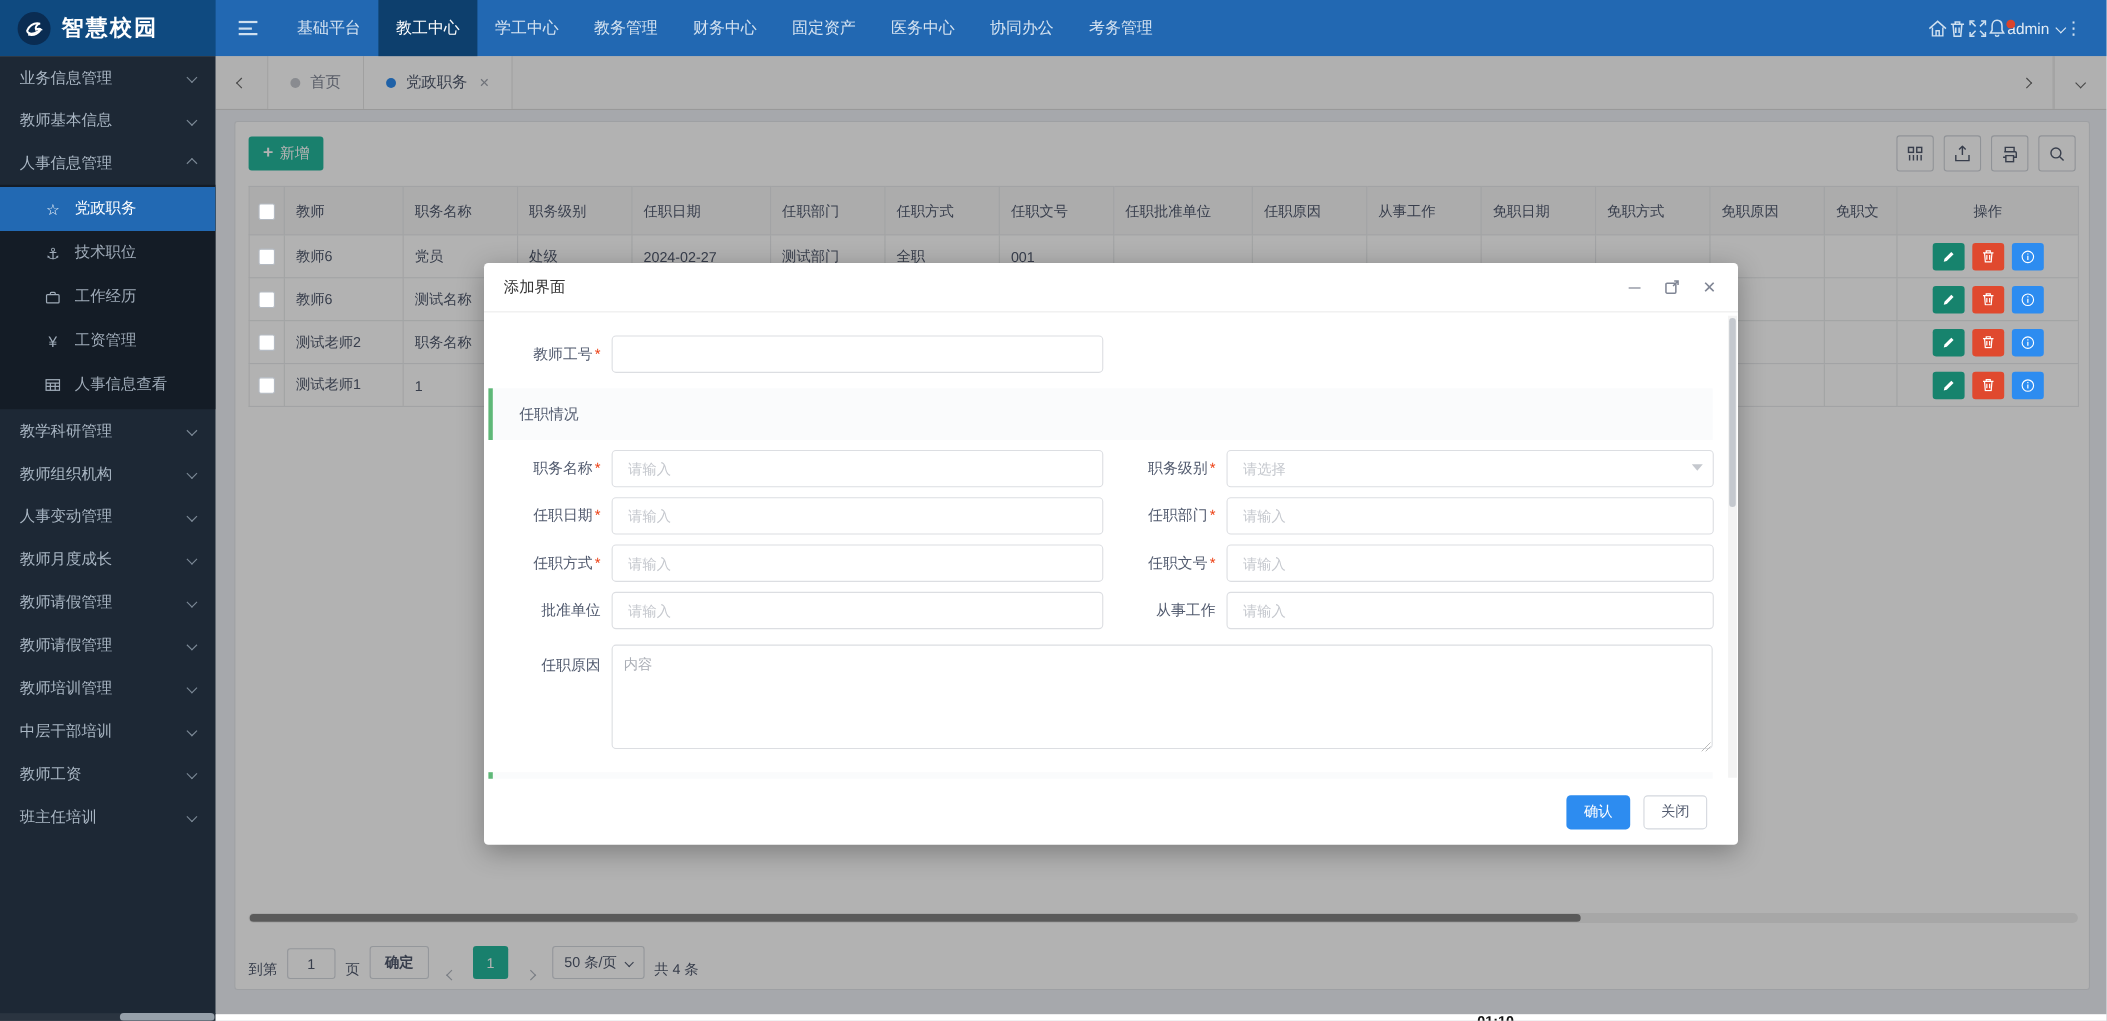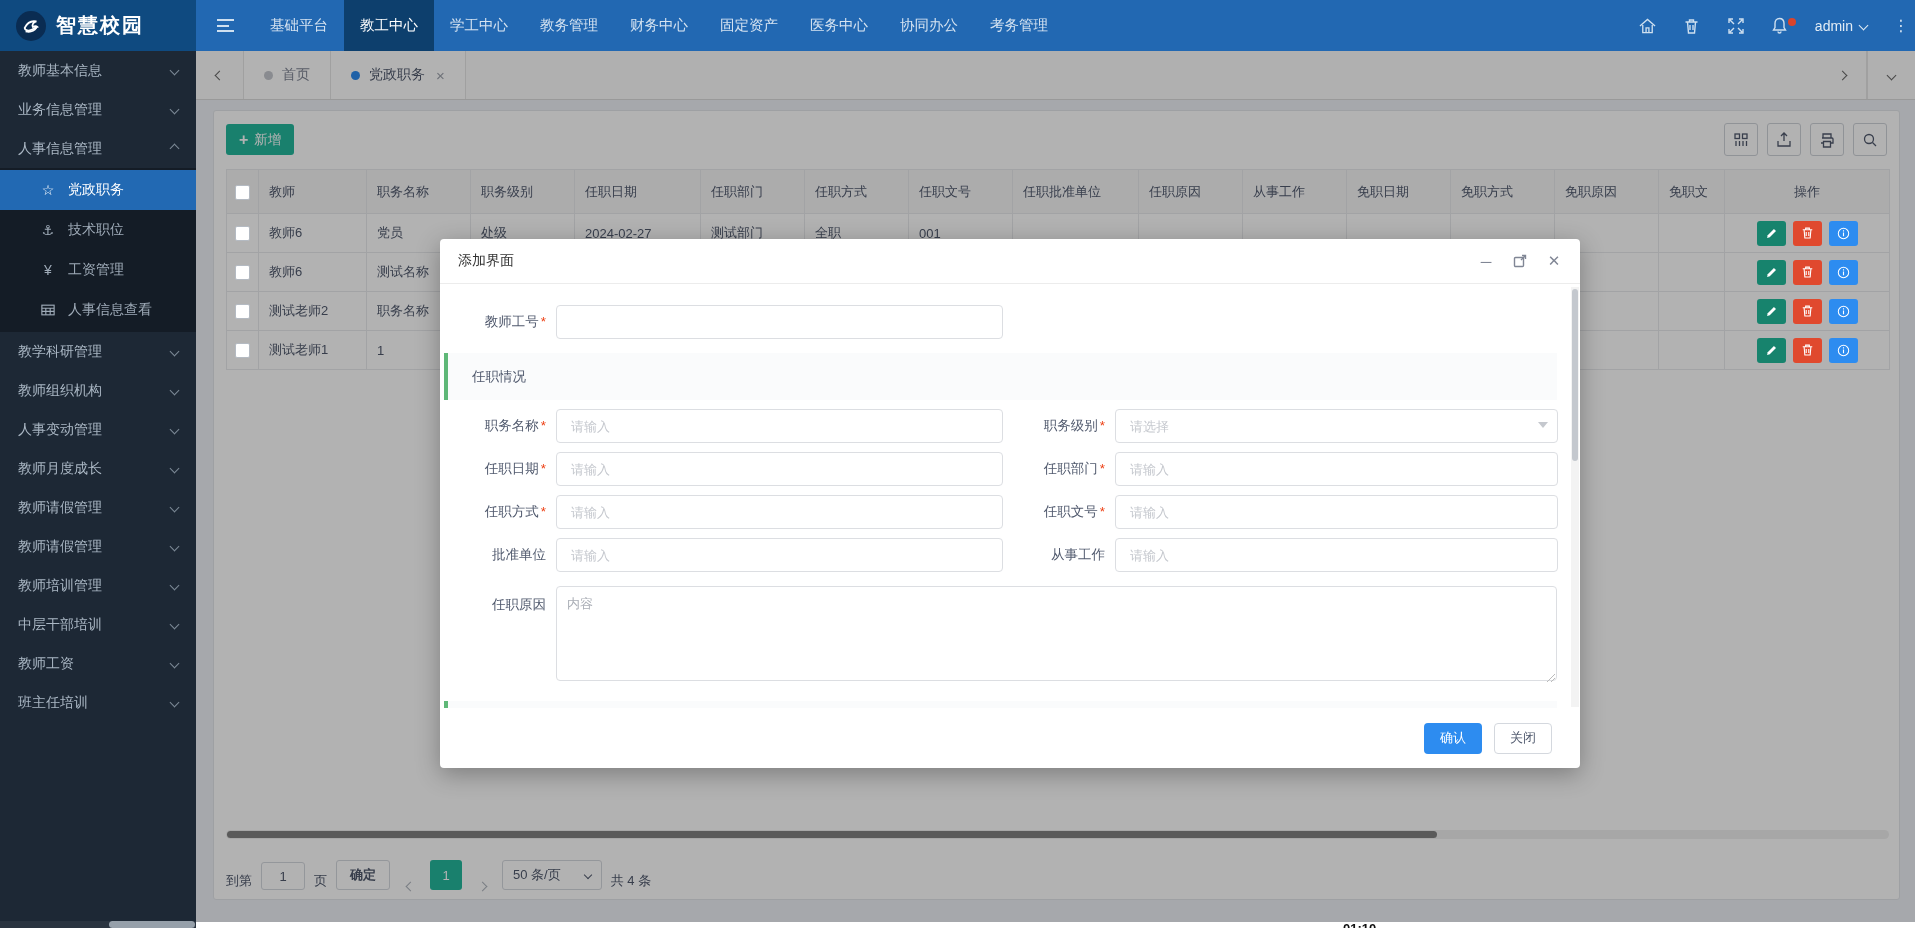--- a/index.html
+++ b/index.html
@@ -15,21 +15,21 @@
 
   
   .topbar{position:absolute;left:0;top:0;width:1915px;height:51px;background:#2268b2;display:flex;align-items:stretch;z-index:20;}
   .logo{width:196px;background:#0f4a80;display:flex;align-items:center;gap:10px;padding-left:16px;color:#fff;font-size:20px;font-weight:bold;letter-spacing:2px;flex:none;}
   .hamburger{width:58px;display:flex;align-items:center;justify-content:center;flex:none;}
   .hamburger .bars{width:17px;height:13px;border-top:2px solid #cfe0f0;border-bottom:2px solid #cfe0f0;position:relative;}
   .hamburger .bars:before{content:"";position:absolute;left:0;top:3.5px;width:12px;height:2px;background:#cfe0f0;}
   #topnav{display:flex;align-items:stretch;}
   .nav-item{display:flex;align-items:center;padding:0 16px;color:#d5e3f1;font-size:14.5px;cursor:pointer;}
   .nav-item.active{background:#0d3f6d;color:#fff;}
-  .top-right{margin-left:auto;display:flex;align-items:center;gap:26px;padding-right:6px;color:#cfe0f0;}
+  .top-right{margin-left:auto;display:flex;align-items:center;padding-right:22px;color:#cfe0f0;}
   .tb-ic{width:18px;height:18px;display:flex;align-items:center;justify-content:center;position:relative;}
   .tb-ic svg{stroke:#cfe0f0;fill:none;stroke-width:1.4;}
   .bell-dot{position:absolute;right:-7px;top:1px;width:8px;height:8px;border-radius:50%;background:#d9442c;}
   .user{display:flex;align-items:center;gap:7px;font-size:14px;color:#e2ecf5;}
   .more-dots{font-size:16px;color:#cfe0f0;letter-spacing:0;}
 
   
   .sidebar{position:absolute;left:0;top:51px;width:196px;bottom:0;background:#1d2835;z-index:20;overflow:hidden;}
   .side-group{height:39px;display:flex;align-items:center;justify-content:space-between;padding:0 16px 0 18px;color:#aab7c4;font-size:14px;cursor:pointer;}
   .side-group .cv{color:#7d8a97;margin-right:2px;}
@@ -78,21 +78,21 @@
   .ab svg{display:block;}
 
   .hscroll{position:absolute;left:12px;top:719px;width:1663px;height:9px;background:#f0f0f0;border-radius:5px;}
   .hthumb{position:absolute;left:1px;top:1px;width:1210px;height:7px;background:#818181;border-radius:4px;}
 
   .pager{position:absolute;left:12px;top:737px;width:1663px;height:42px;display:flex;align-items:flex-end;gap:9px;font-size:13px;color:#515a6e;}
   .pg-input{width:44px;height:28px;border:1px solid #d4d8de;border-radius:3px;text-align:center;font-size:13px;color:#515a6e;background:#fff;}
   .pg-confirm{height:30px;padding:0 13px;border:1px solid #d4d8de;border-radius:3px;background:#fff;font-size:13px;font-weight:bold;color:#515a6e;cursor:pointer;}
   .pg-arrow{width:22px;display:flex;justify-content:center;color:#aeb4bd;cursor:pointer;}
   .pg-cur{width:32px;height:30px;border-radius:3px;background:#24b89d;color:#fff;display:flex;align-items:center;justify-content:center;font-size:13px;cursor:pointer;}
-  .pg-size{height:30px;padding:0 10px;border:1px solid #d4d8de;border-radius:3px;background:#fff;display:flex;align-items:center;gap:24px;color:#515a6e;cursor:pointer;}
+  .pg-size{height:30px;padding:0 10px;border:1px solid #d4d8de;border-radius:3px;background:#fff;display:flex;align-items:center;gap:8px;color:#515a6e;cursor:pointer;}
   .pg-size .cv{color:#515a6e;width:6px;height:6px;}
 
   
   .overlay{position:absolute;inset:0;background:rgba(0,0,0,0.30);z-index:50;}
   .bottom-strip{position:absolute;left:0;right:0;bottom:0;height:6px;background:#fff;z-index:70;overflow:hidden;}
   .clock{position:absolute;left:1147px;top:0;font-size:13px;font-weight:bold;color:#111;line-height:14px;}
 
   
   .modal{position:absolute;left:440px;top:239px;width:1140px;height:529px;background:#fff;border-radius:4px;box-shadow:0 6px 24px rgba(0,0,0,.3);z-index:100;}
   .m-head{height:45px;display:flex;align-items:center;padding:0 18px;border-bottom:1px solid #ececec;}
@@ -185,39 +185,48 @@
       <span>admin</span>
       <i class="cv down"></i>
     </span>
     <span class="more-dots">⋮</span>
   </div>
 </header>
 
 <aside class="sidebar">
   <div id="side-menu">
       <div class="side-group">
+        <span>业务信息管理</span>
+        <i class="cv down"></i>
+      </div>
+      <div class="side-group">
         <span>教师基本信息</span>
-        <i class="cv down"></i>
-      </div>
-      <div class="side-group">
-        <span>业务信息管理</span>
         <i class="cv down"></i>
       </div>
       <div class="side-group">
         <span>人事信息管理</span>
         <i class="cv up"></i>
       </div>
       <div class="side-sub">
         <div class="side-item active">
           <span class="s-ic">☆</span>
           <span>党政职务</span>
         </div>
         <div class="side-item">
           <span class="s-ic">⚓</span>
           <span>技术职位</span>
+        </div>
+        <div class="side-item">
+          <span class="s-ic">
+            <svg width="14" height="13" viewBox="0 0 16 14">
+              <rect x="1.5" y="4" width="13" height="8.5" rx="1"></rect>
+              <path d="M5.5 4V2.5A1 1 0 0 1 6.5 1.5h3a1 1 0 0 1 1 1V4"></path>
+            </svg>
+          </span>
+          <span>工作经历</span>
         </div>
         <div class="side-item">
           <span class="s-ic">¥</span>
           <span>工资管理</span>
         </div>
         <div class="side-item">
           <span class="s-ic">
             <svg width="14" height="12" viewBox="0 0 16 13">
               <rect x="1" y="1" width="14" height="11"></rect>
               <path d="M1 4.5h14M1 8h14M5.5 4.5V12M10.5 4.5V12"></path>

